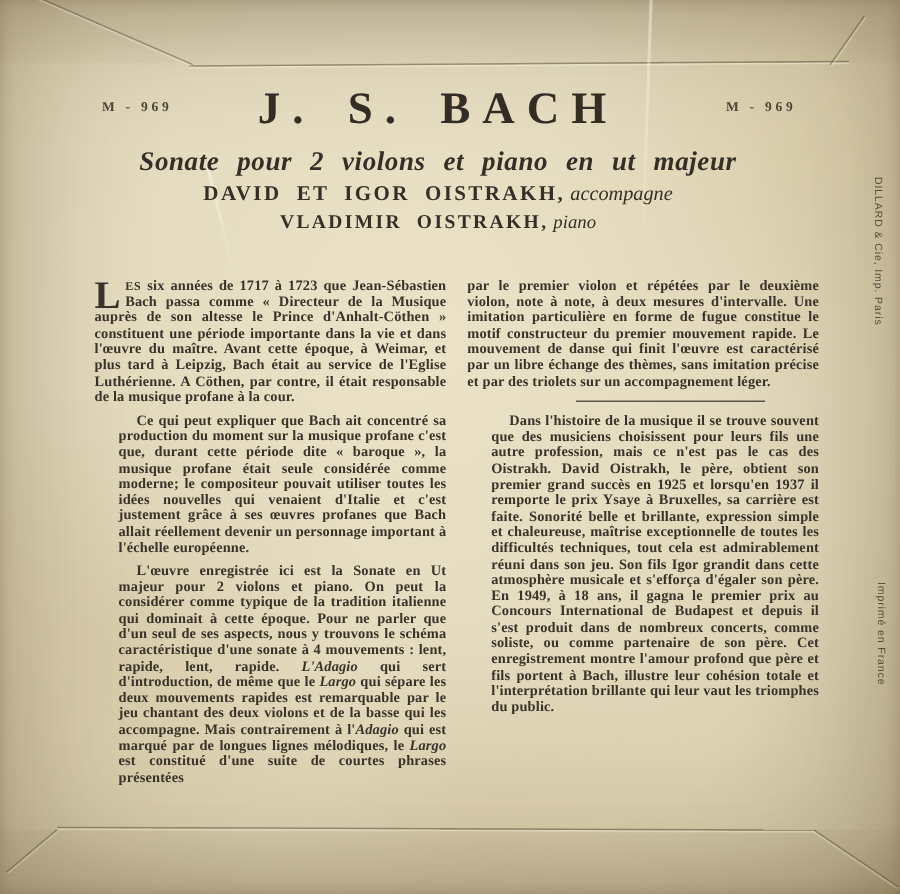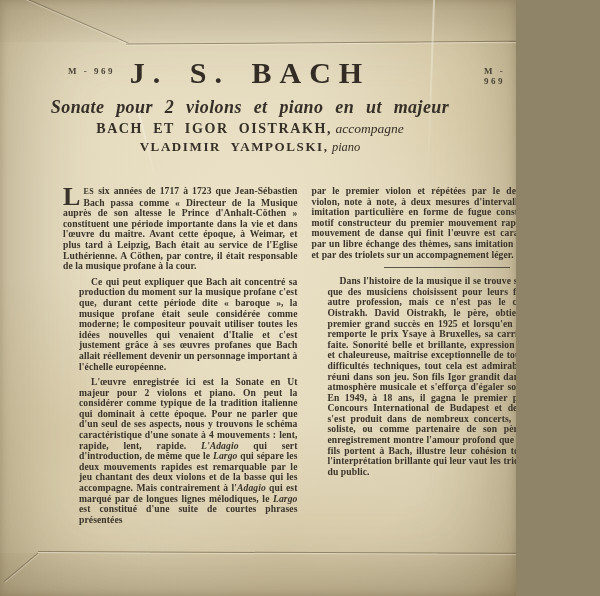--- a/index.html
+++ b/index.html
@@ -1,18 +1,18 @@
 <!DOCTYPE html>
 <html><head>
 <meta charset="utf-8">
 <style>
   html,body{margin:0;padding:0;background:#8f8468;}
   .sleeve{
     position:relative;
-    width:516px;height:596px;
+    width:600px;height:596px;
     overflow:hidden;
     font-family:"Liberation Serif","DejaVu Serif",serif;
     background:
       radial-gradient(circle at 88% 18%, rgba(200,180,130,.18), transparent 22%),
       radial-gradient(circle at 12% 72%, rgba(185,165,120,.20), transparent 26%),
       radial-gradient(circle at 55% 93%, rgba(190,170,125,.18), transparent 24%),
       radial-gradient(ellipse at 46% 38%, #ebe2c7 0%, #e5dbbf 42%, #dcd1b2 68%, #c9bd9c 92%, #b8ab89 100%);
     box-shadow: inset 0 0 90px rgba(92,76,46,.38), inset 0 0 10px rgba(92,76,46,.28);
     color:#3a342b;
   }
@@ -74,25 +74,25 @@
   <div class="scratch scratch-1"></div>
   <div class="scratch scratch-2"></div>
 
   <div class="catalog catalog-left">M - 969</div>
   <div class="catalog catalog-right">M - 969</div>
 
   <div class="header">
     <div class="title">J. S. BACH</div>
     <div class="subtitle">Sonate pour 2 violons et piano en ut majeur</div>
     <div class="artist-line">
-      <span class="artist-name">BACH ET IGOR OISTRAKH,</span>
+      <span class="artist-name">DAVID ET IGOR OISTRAKH,</span>
       <span class="artist-role">accompagne</span>
     </div>
     <div class="artist-line second">
-      <span class="artist-name">VLADIMIR YAMPOLSKI,</span>
+      <span class="artist-name">VLADIMIR OISTRAKH,</span>
       <span class="artist-role">piano</span>
     </div>
   </div>
 
   <div class="columns">
     <div class="col">
       <p><span class="dropcap">L</span><span class="smallcaps">ES</span><span> six années de 1717 à 1723 que Jean-Sébastien Bach passa comme « Directeur de la Musique auprès de son altesse le Prince d'Anhalt-Cöthen » constituent une période importante dans la vie et dans l'œuvre du maître. Avant cette époque, à Weimar, et plus tard à Leipzig, Bach était au service de l'Eglise Luthérienne. A Cöthen, par contre, il était responsable de la musique profane à la cour.</span></p>
       <p class="indent">Ce qui peut expliquer que Bach ait concentré sa production du moment sur la musique profane c'est que, durant cette période dite « baroque », la musique profane était seule considérée comme moderne; le compositeur pouvait utiliser toutes les idées nouvelles qui venaient d'Italie et c'est justement grâce à ses œuvres profanes que Bach allait réellement devenir un personnage important à l'échelle européenne.</p>
       <p class="indent"><span>L'œuvre enregistrée ici est la </span><span style="font-weight: bold;">Sonate en Ut majeur</span><span> pour 2 violons et piano. On peut la considérer comme typique de la tradition italienne qui dominait à cette époque. Pour ne parler que d'un seul de ses aspects, nous y trouvons le schéma caractéristique d'une sonate à 4 mouvements : lent, rapide, lent, rapide. </span><span style="font-style: italic;">L'Adagio</span><span> qui sert d'introduction, de même que le </span><span style="font-style: italic;">Largo</span><span> qui sépare les deux mouvements rapides est remarquable par le jeu chantant des deux violons et de la basse qui les accompagne. Mais contrairement à l'</span><span style="font-style: italic;">Adagio</span><span> qui est marqué par de longues lignes mélodiques, le </span><span style="font-style: italic;">Largo</span><span> est constitué d'une suite de courtes phrases présentées</span></p>
     </div>

